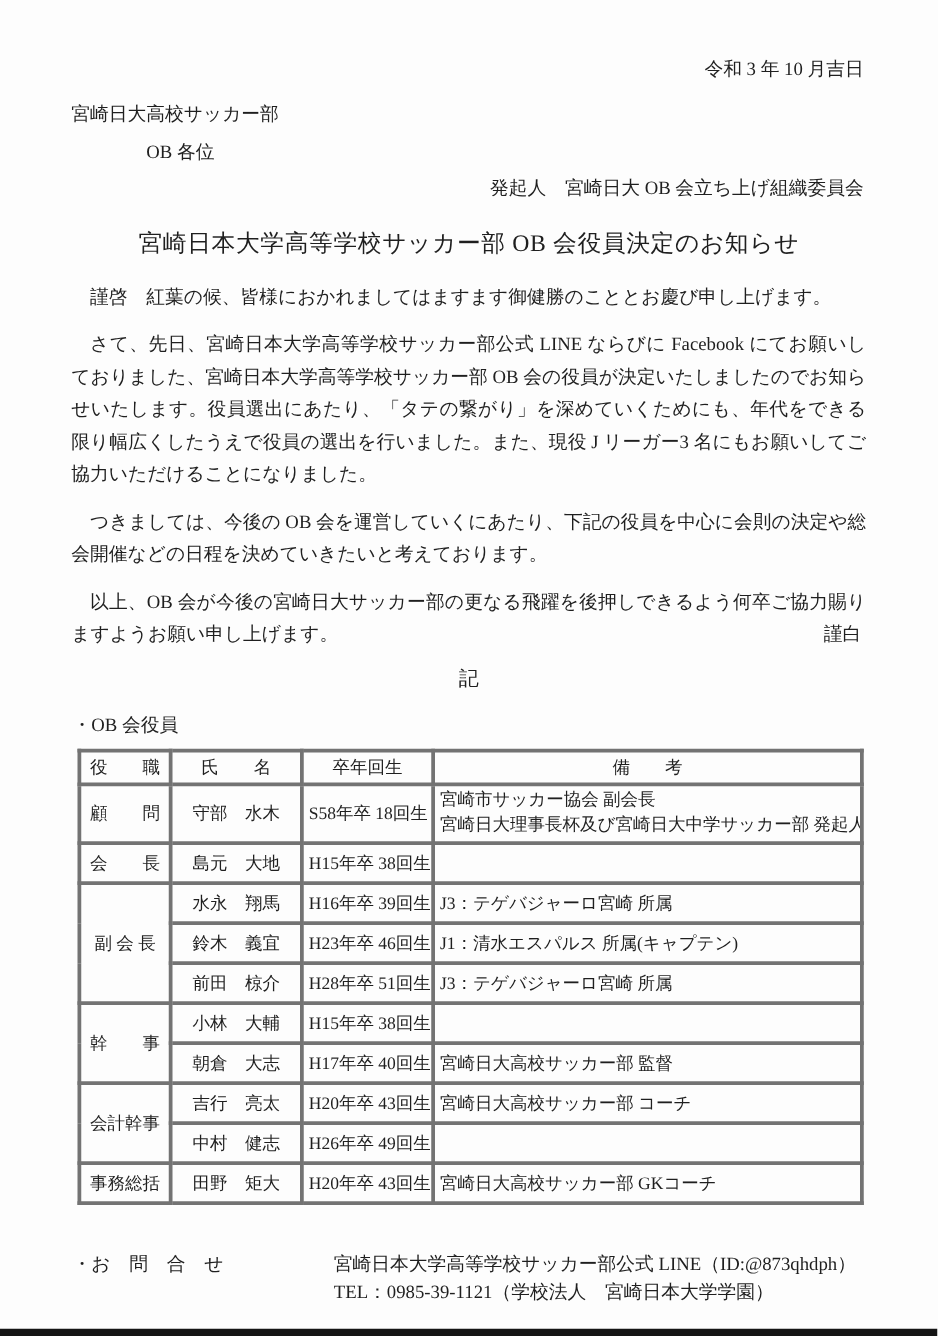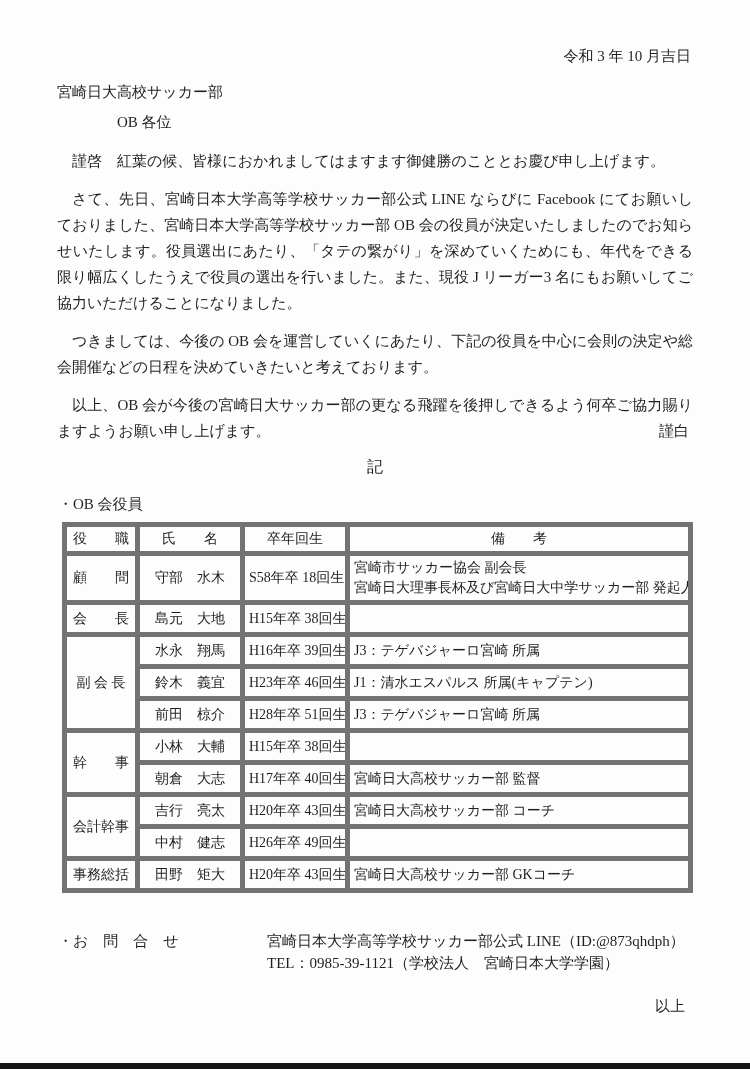--- a/index.html
+++ b/index.html
@@ -42,21 +42,21 @@
 
   table.officers {
     margin: 8px 0 0 17px;
     border-collapse: collapse;
     border: 2px solid #2b2b2b;
     table-layout: fixed;
     width: 626px;
     font-size: 14px;
   }
   table.officers th, table.officers td {
-    border: 5px solid #737373;
+    border: 3px solid #737373;
     padding: 2px 4px;
     font-weight: normal;
     overflow: hidden;
     white-space: nowrap;
   }
   col.c-role { width: 73px; }
   col.c-name { width: 105px; }
   col.c-year { width: 105px; }
   col.c-note { width: 343px; }
   tr.hdr th { height: 20px; text-align: center; }
@@ -83,21 +83,23 @@
 </head>
 <body>
 
 <div class="page">
 
   <div class="date-line">令和 3 年 10 月吉日</div>
 
   <div class="addressee1">宮崎日大高校サッカー部</div>
   <div class="addressee2">OB 各位</div>
 
-
+  <div class="sender-line">発起人　宮崎日大 OB 会立ち上げ組織委員会</div>
+
+  <h1 class="doc-title">宮崎日本大学高等学校サッカー部 OB 会役員決定のお知らせ</h1>
 
   <div class="body-block">
     <p>謹啓　紅葉の候、皆様におかれましてはますます御健勝のこととお慶び申し上げます。</p>
     <p>さて、先日、宮崎日本大学高等学校サッカー部公式 LINE ならびに Facebook にてお願いしておりました、宮崎日本大学高等学校サッカー部 OB 会の役員が決定いたしましたのでお知らせいたします。役員選出にあたり、「タテの繋がり」を深めていくためにも、年代をできる限り幅広くしたうえで役員の選出を行いました。また、現役 J リーガー3 名にもお願いしてご協力いただけることになりました。</p>
     <p>つきましては、今後の OB 会を運営していくにあたり、下記の役員を中心に会則の決定や総会開催などの日程を決めていきたいと考えております。</p>
     <p><span>以上、OB 会が今後の宮崎日大サッカー部の更なる飛躍を後押しできるよう何卒ご協力賜りますようお願い申し上げます。</span><span class="kinpaku">謹白</span></p>
   </div>
 
   <div class="ki-heading">記</div>
 

